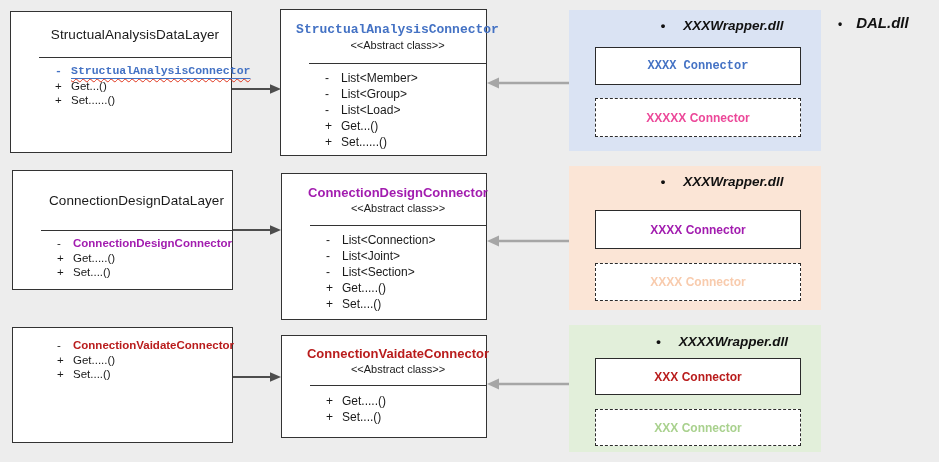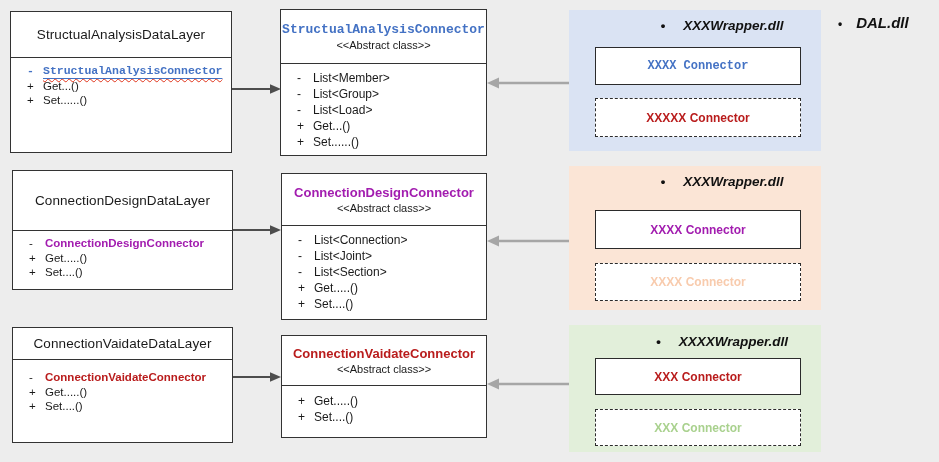--- a/index.html
+++ b/index.html
@@ -5,41 +5,41 @@
   html,body { margin:0; padding:0; }
   .canvas {
     position:relative; width:939px; height:462px;
     background:#EDEDED; overflow:hidden;
     font-family:"Liberation Sans", sans-serif;
     color:#1a1a1a;
   }
   
   .class-box {
     position:absolute; background:#ffffff;
-    border:1.5px solid #333333; box-sizing:border-box;
+    border:1.5px solid #333333; box-sizing:border-box;padding-left:28px;
   }
   .cb-title {
     display:flex; align-items:center; justify-content:center;
     border-bottom:1.5px solid #333333; box-sizing:border-box;
     font-size:13.5px; letter-spacing:.1px;
   }
   .cb-head {
     display:flex; flex-direction:column; align-items:center; justify-content:center;
     border-bottom:1.5px solid #333333; box-sizing:border-box; gap:2px;
   }
   .cb-name { font-weight:bold; font-size:13px; }
   .cb-stereo { font-size:11px; color:#1a1a1a; }
   .members { padding:6px 6px 0 16px; }
   .member { display:flex; font-size:11.5px; line-height:14.5px; font-weight:500; }
   .mid .member { font-size:12px; line-height:16px; }
   .member .pfx { width:16px; flex:none; }
   .accent-blue   { color:#4472C4;font-family:Liberation Mono, monospace; }
   .accent-orange { color:#a21caf; }
   .accent-green  { color:#b91c1c; }
-  .light-blue    { color:#b91c1c; }
+  .light-blue    { color:#ec4899; }
   .light-orange  { color:#F8CBAD; }
   .light-green   { color:#A9D18E; }
   .bold { font-weight:bold; }
   
   .spell {
     text-decoration:underline wavy #E0341B;
     text-decoration-thickness:1px;
     text-underline-offset:3.5px;
   }
   .spell .u {
@@ -193,21 +193,20 @@
     </div>
     <div class="conn-box accent-orange" style="left:26px; top:44px; width:206px; height:39px;">
       <span>XXXX Connector</span>
     </div>
     <div class="conn-box dashed light-orange" style="left:26px; top:97px; width:206px; height:38px;">
       <span>XXXX Connector</span>
     </div>
   </div>
 
   <div class="class-box" style="left:12px; top:327px; width:221px; height:116px;">
-    <div class="cb-title" style="height:32px;">ConnectionVaidateDataLayer</div>
     <div class="members" style="padding-top:10px;">
       <div class="member">
         <span class="pfx">-</span>
         <span class="accent-green bold">ConnectionVaidateConnector</span>
       </div>
       <div class="member">
         <span class="pfx">+</span>
         <span>Get.....()</span>
       </div>
       <div class="member">

